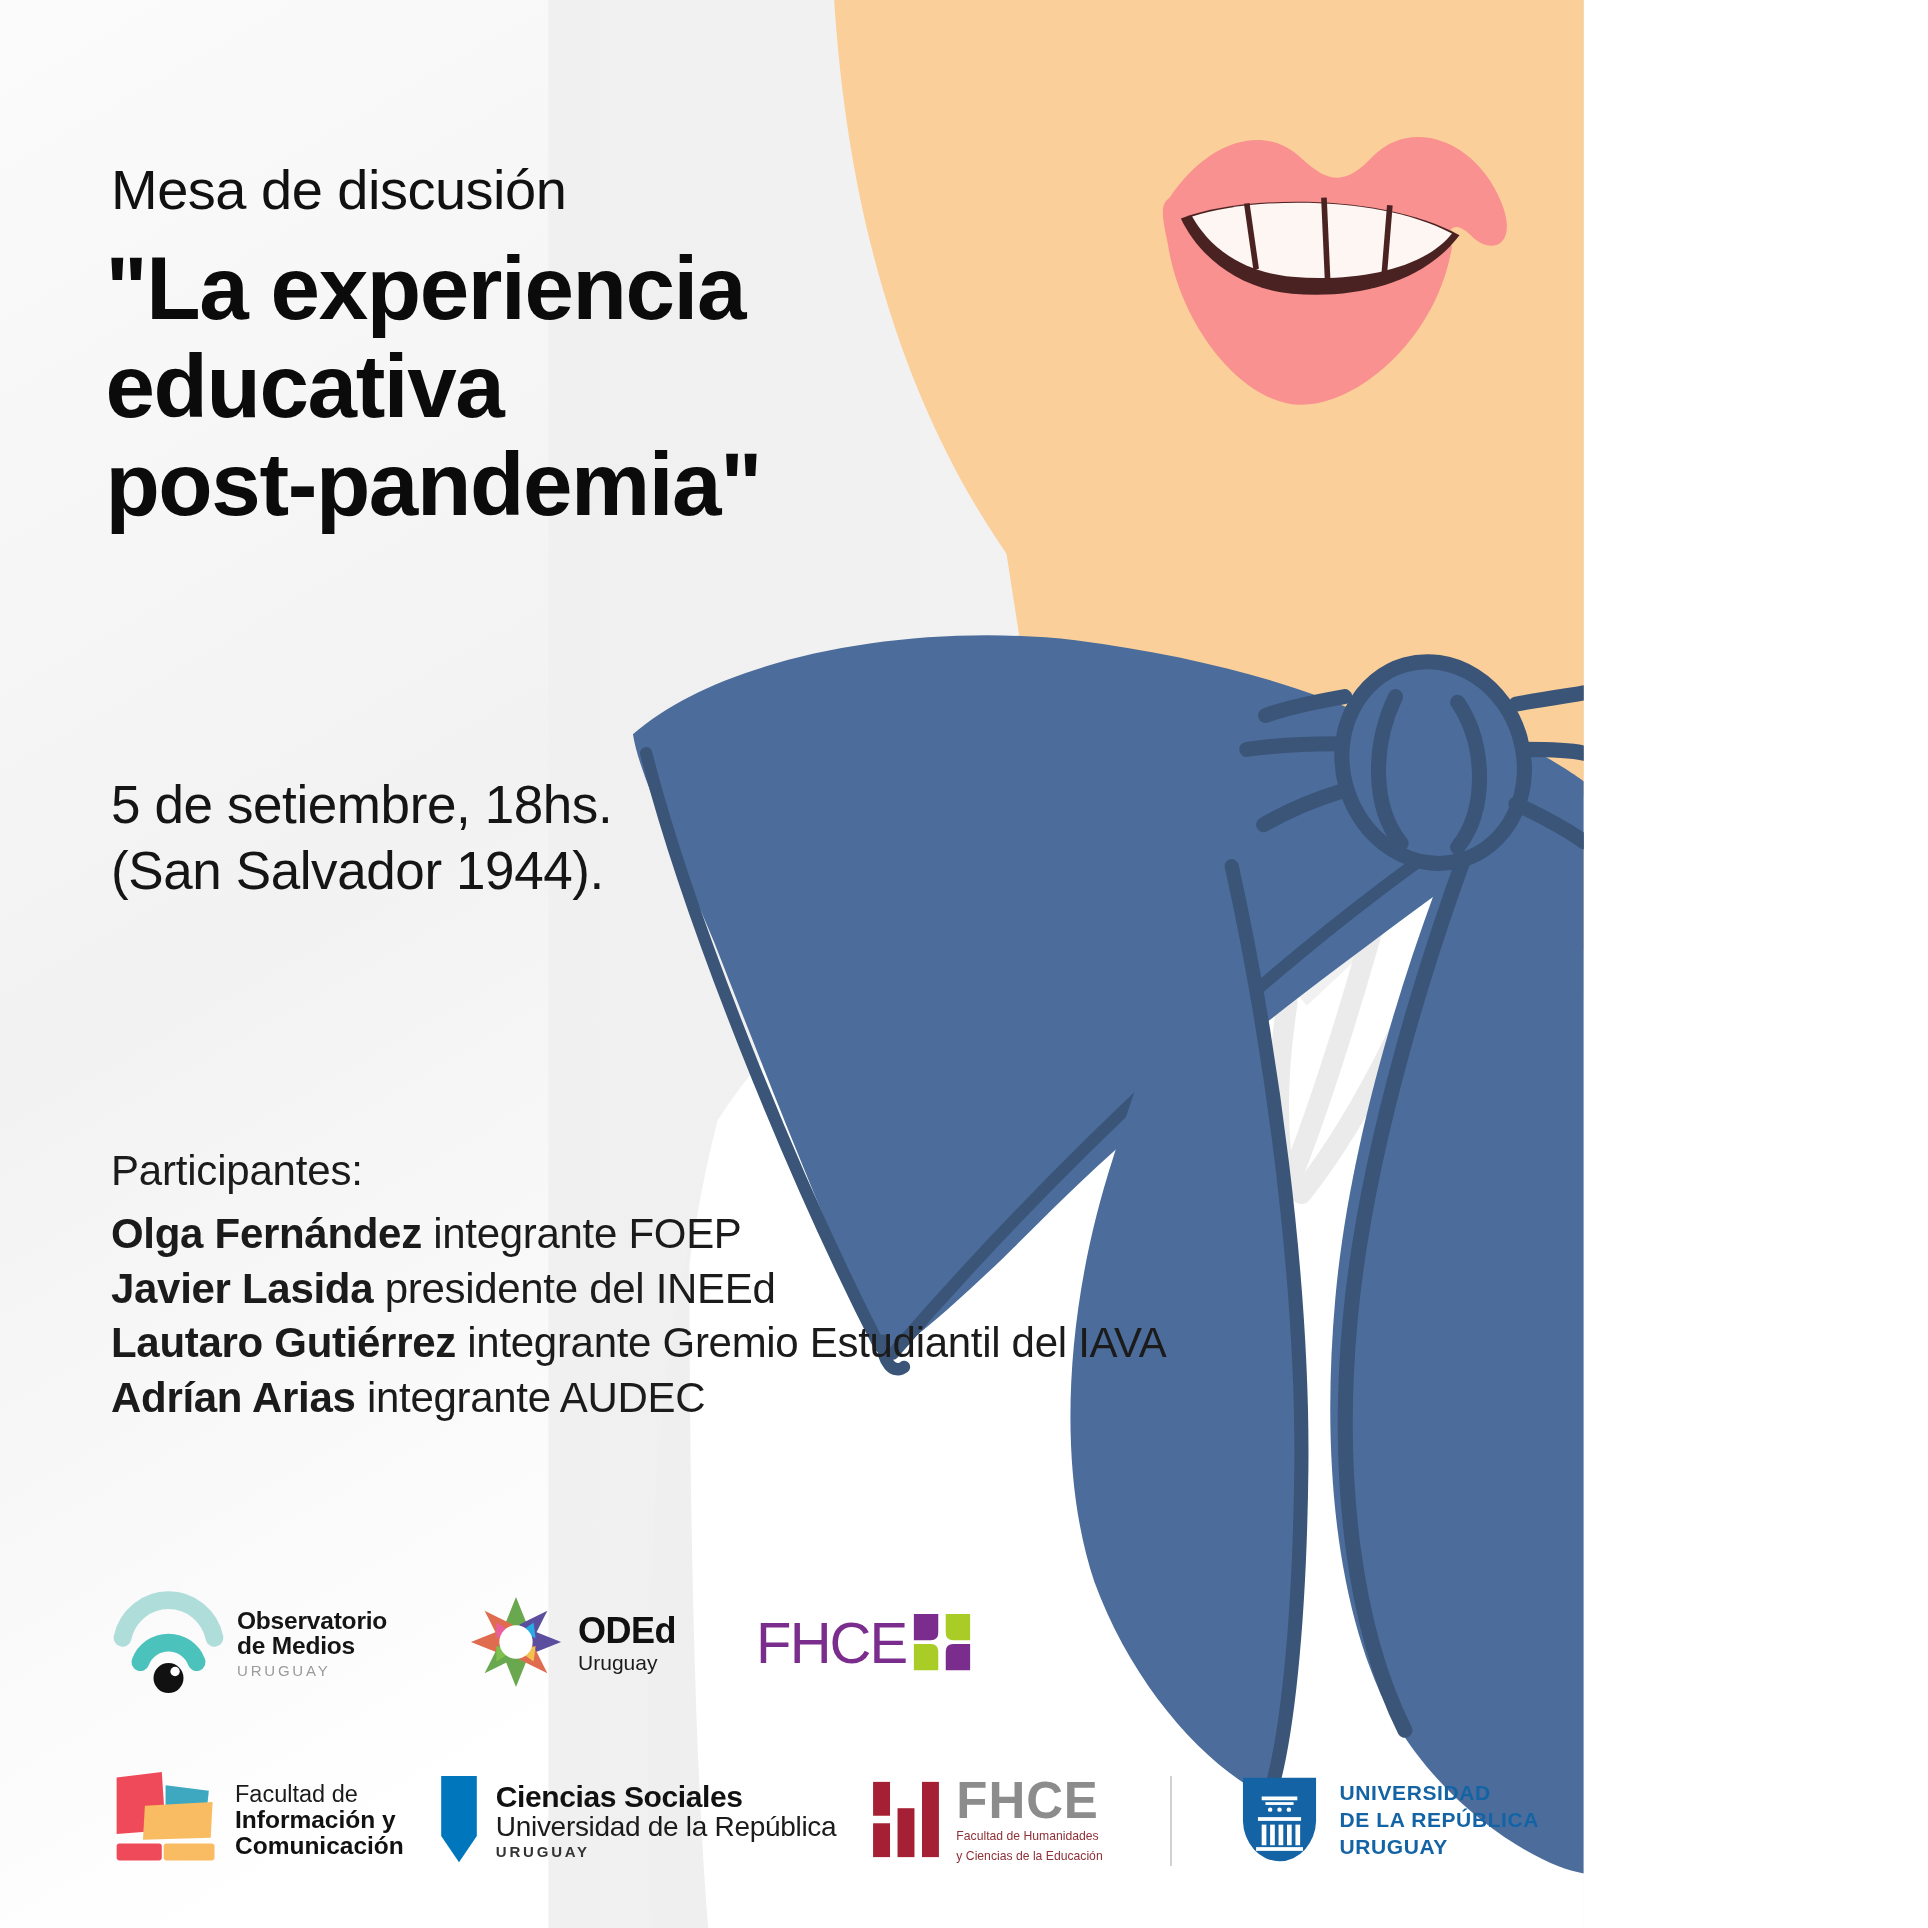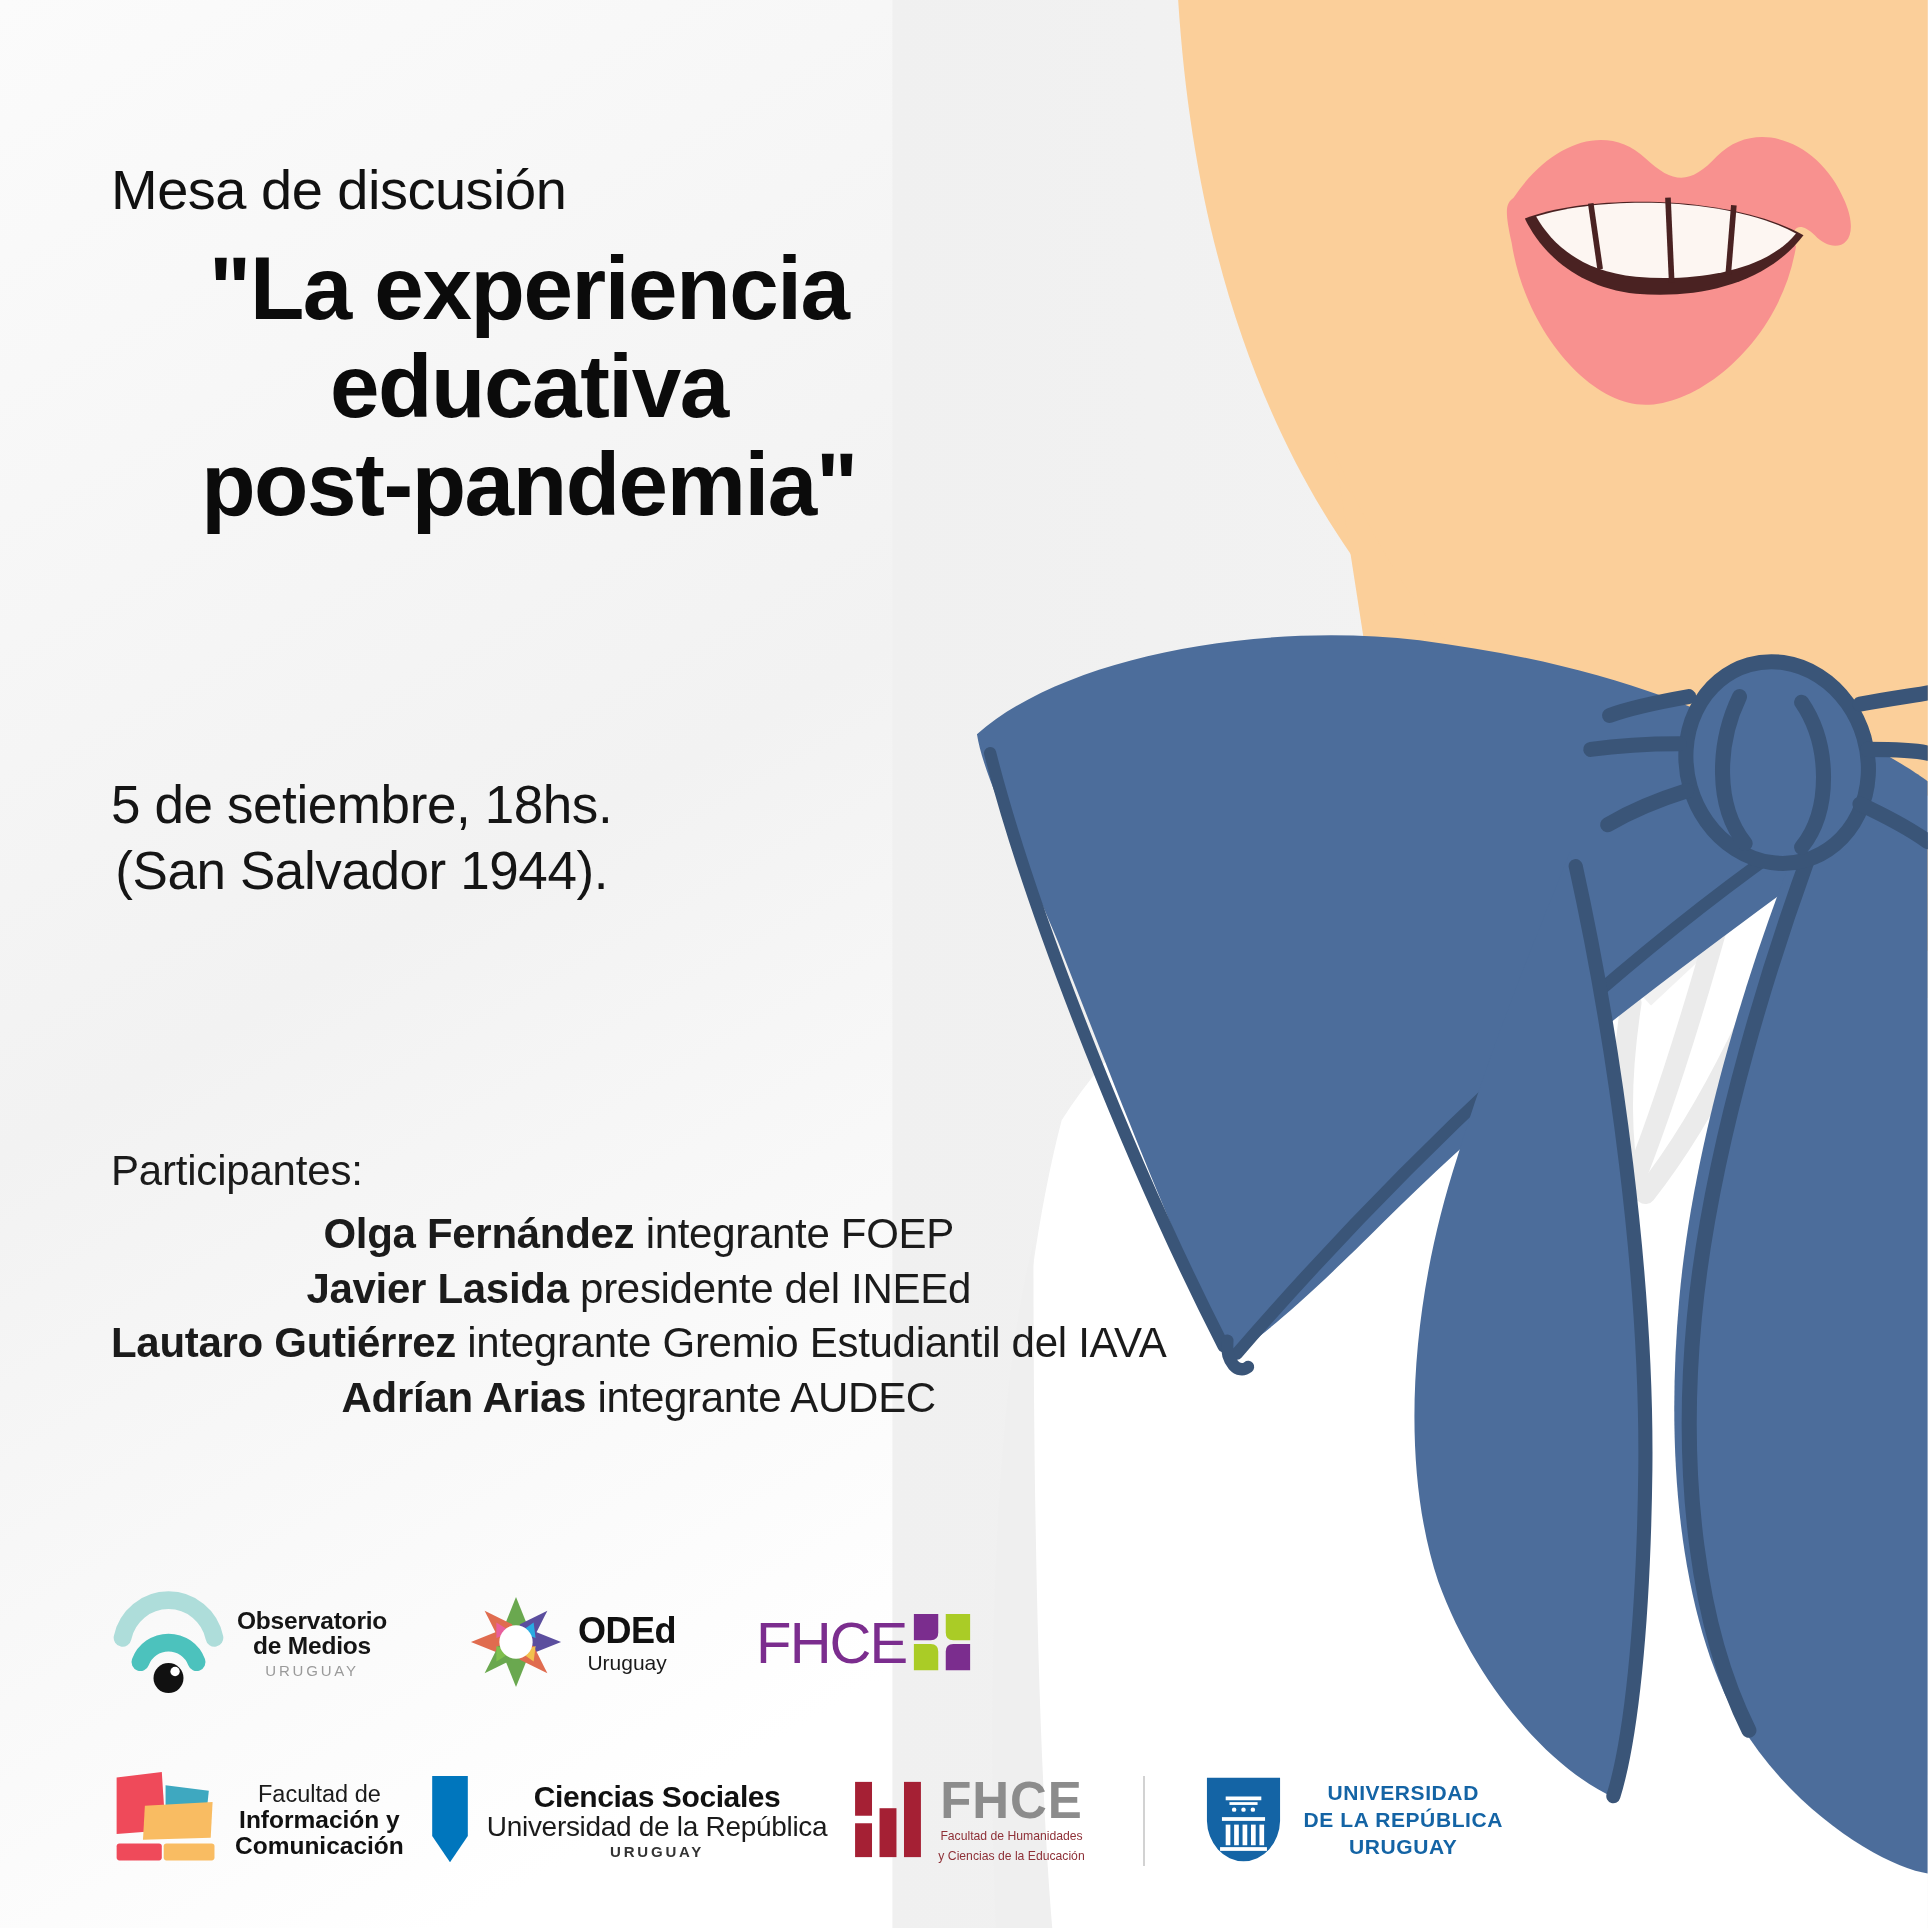--- a/index.html
+++ b/index.html
@@ -4,24 +4,23 @@
 <style>
   html,body{margin:0;padding:0;}
   body{
     width:1928px;height:1928px;
     background:#ffffff;
     font-family:"Liberation Sans", sans-serif;
     overflow:hidden;
   }
   #poster{
     position:relative;
-    width:1928px;height:1928px;
+    width:1584px;height:1928px;
     background:linear-gradient(150deg,#fbfbfb 0%,#f2f2f2 38%,#ffffff 72%,#ffffff 100%);
     overflow:hidden;
-    text-align:center;
   }
 
   
   #illustration{
     position:absolute;
     top:0;right:0;
     width:1036px;height:1928px;
     overflow:hidden;
     pointer-events:none;
   }
@@ -64,21 +63,21 @@
     font-size:42px;line-height:1.30;
     color:#1b1b1b;font-weight:400;
     letter-spacing:-0.3px;
   }
   .part-list .row{display:block;white-space:nowrap;}
   .part-list .nm{font-weight:700;}
 
   
   .logos-row{position:absolute;z-index:6;display:flex;align-items:center;}
   #logos-top{left:113px;top:1589px;gap:80px;}
-  #logos-bottom{left:111px;top:1770px;gap:26px;}
+  #logos-bottom{left:111px;top:1770px;gap:35px;}
 
   .logo{display:flex;align-items:center;gap:13px;}
   .logo .mark{flex:none;display:block;}
   .logo .words{display:flex;flex-direction:column;line-height:1.05;}
 
   
   .obs-w1{font-size:24.5px;font-weight:700;color:#151515;letter-spacing:-0.2px;}
   .obs-w2{font-size:24.5px;font-weight:700;color:#151515;letter-spacing:-0.2px;}
   .obs-w3{font-size:15px;font-weight:500;color:#9a9a9a;letter-spacing:2.8px;margin-top:3.8px;}
 

